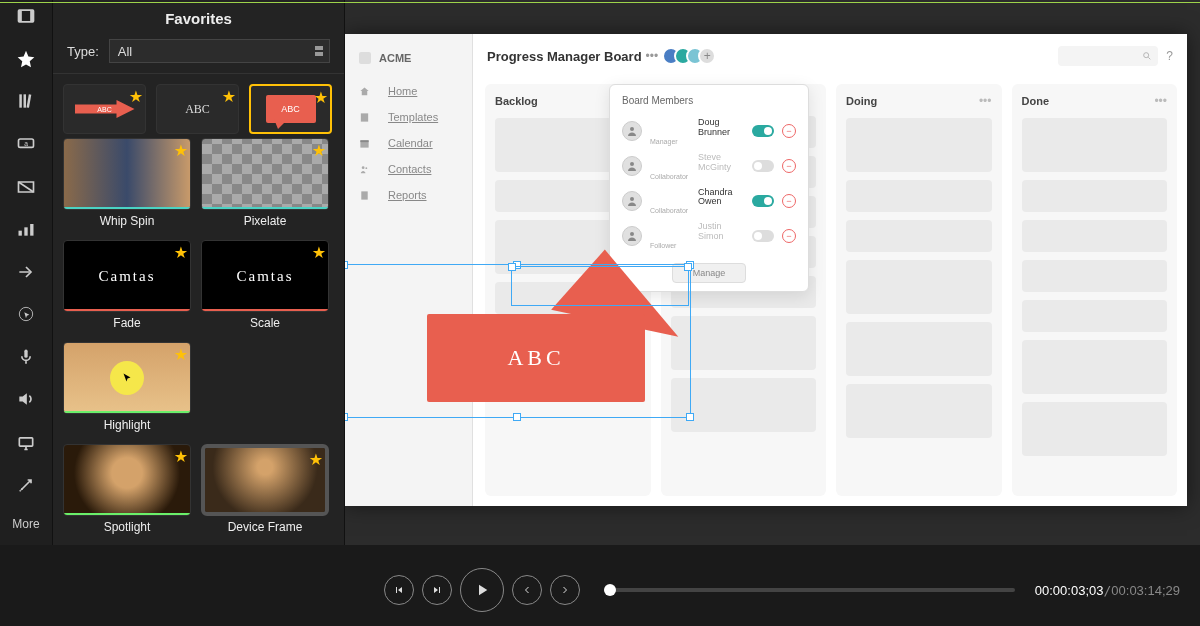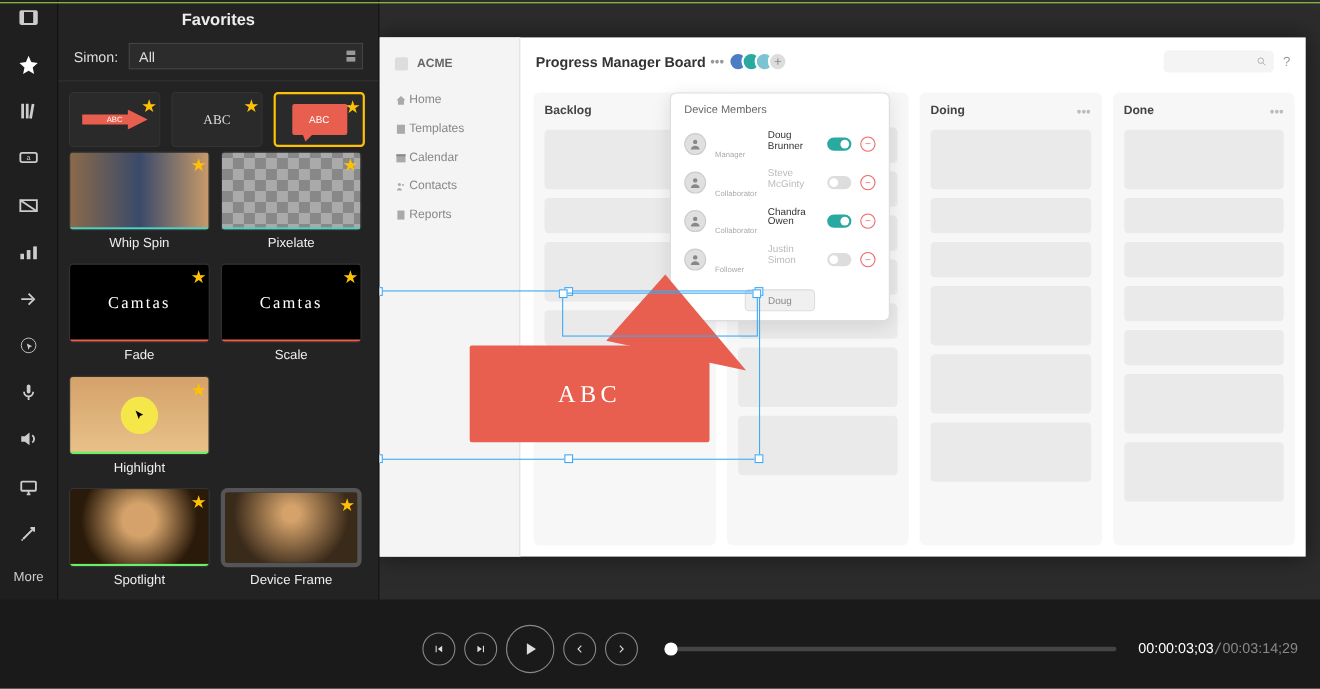--- a/index.html
+++ b/index.html
@@ -38,21 +38,21 @@
     .underline-accent { position: absolute; bottom: 0; left: 0; right: 0; height: 2px; }
 
     
     .canvas-wrap { flex: 1; background: #2c2c2c; display: flex; align-items: flex-start; justify-content: flex-start; padding: 34px 0 0 0; overflow: hidden; }
     .canvas { width: 842px; height: 472px; background: #fff; position: relative; box-shadow: 0 0 20px rgba(0,0,0,0.5); }
 
     
     .mock-sidebar { position: absolute; left: 0; top: 0; width: 128px; height: 100%; background: #f4f4f4; border-right: 1px solid #e0e0e0; padding: 10px 0; }
     .mock-brand { font-size: 11px; font-weight: bold; color: #666; padding: 8px 14px 14px; display: flex; align-items: center; gap: 8px; }
     .mock-brand-sq { width: 12px; height: 12px; background: #ddd; border-radius: 2px; }
-    .mock-nav-item { padding: 7px 14px; font-size: 11px; color: #888; display: flex; align-items: center; gap: 2px; }
+    .mock-nav-item { padding: 7px 14px; font-size: 11px; color: #888; display: flex; align-items: center; gap: 18px; text-decoration: underline; }
     .mock-nav-item svg { width: 11px; height: 11px; fill: #aaa; }
 
     .mock-header { position: absolute; left: 128px; right: 0; top: 0; height: 44px; display: flex; align-items: center; padding: 0 14px; }
     .mock-title { font-size: 13px; font-weight: bold; color: #333; }
     .mock-dots { color: #999; margin-left: 4px; font-size: 12px; }
     .mock-avatars { display: flex; margin-left: 10px; }
     .mock-av { width: 18px; height: 18px; border-radius: 50%; border: 2px solid #fff; margin-left: -6px; }
     .mock-search { margin-left: auto; width: 100px; height: 20px; background: #f4f4f4; border-radius: 4px; display: flex; align-items: center; justify-content: flex-end; padding-right: 6px; }
     .mock-help { margin-left: 8px; color: #999; font-size: 12px; }
 
@@ -185,21 +185,21 @@
           <circle cx="7" cy="17" r="1" fill="#ccc"></circle>
           <circle cx="5" cy="19" r="1" fill="#ccc"></circle>
         </svg>
       </div>
     <div class="more-label">More</div>
   </div>
 
   <div class="panel">
     <div class="panel-title">Favorites</div>
     <div class="type-row">
-      <span class="type-label">Simon:</span>
+      <span class="type-label">Type:</span>
       <div class="type-select">All</div>
     </div>
     <div class="thumbs">
 
       <div class="thumb-row tri">
         <div class="thumb-cell">
           <div class="thumb-img" style="background:#2a2a2a;">
             <span class="star-badge">★</span>
             <div style="width:60px;height:18px;background:#e85f4f;clip-path:polygon(0 25%,70% 25%,70% 0,100% 50%,70% 100%,70% 75%,0 75%);display:flex;align-items:center;justify-content:center;">
                 <span style="color:#fff;font-size:7px;">ABC</span>
@@ -398,21 +398,21 @@
             <div class="mock-card h32"></div>
             <div class="mock-card h32"></div>
             <div class="mock-card h32"></div>
             <div class="mock-card h32"></div>
             <div class="mock-card h54"></div>
             <div class="mock-card h54"></div>
         </div>
       </div>
 
       <div class="popover">
-        <div class="pop-title">Device Members</div>
+        <div class="pop-title">Board Members</div>
         <div id="members">
             <div class="member-row">
               <div class="member-av">
                 <svg viewBox="0 0 24 24">
                   <circle cx="12" cy="8" r="4"></circle>
                   <path d="M4 22c0-4 4-7 8-7s8 3 8 7"></path>
                 </svg>
               </div>
               <div class="member-info">
                 <div class="member-name ">Doug Brunner</div>
@@ -457,21 +457,21 @@
                 </svg>
               </div>
               <div class="member-info">
                 <div class="member-name dim">Justin Simon</div>
                 <div class="member-role">Follower</div>
               </div>
               <div class="toggle off"></div>
               <div class="remove-btn">−</div>
             </div>
           </div>
-        <button class="pop-close">Doug</button>
+        <button class="pop-close">Manage</button>
       </div>
 
       <div class="sel-box" style="left:-2px; top:230px; width:348px; height:154px;">
         <div class="sel-handle" style="left:-4px;top:-4px;"></div>
         <div class="sel-handle" style="right:-4px;top:-4px;"></div>
         <div class="sel-handle" style="left:-4px;bottom:-4px;"></div>
         <div class="sel-handle" style="right:-4px;bottom:-4px;"></div>
         <div class="sel-handle" style="left:50%;top:-4px;margin-left:-4px;"></div>
         <div class="sel-handle" style="left:50%;bottom:-4px;margin-left:-4px;"></div>
       </div>

